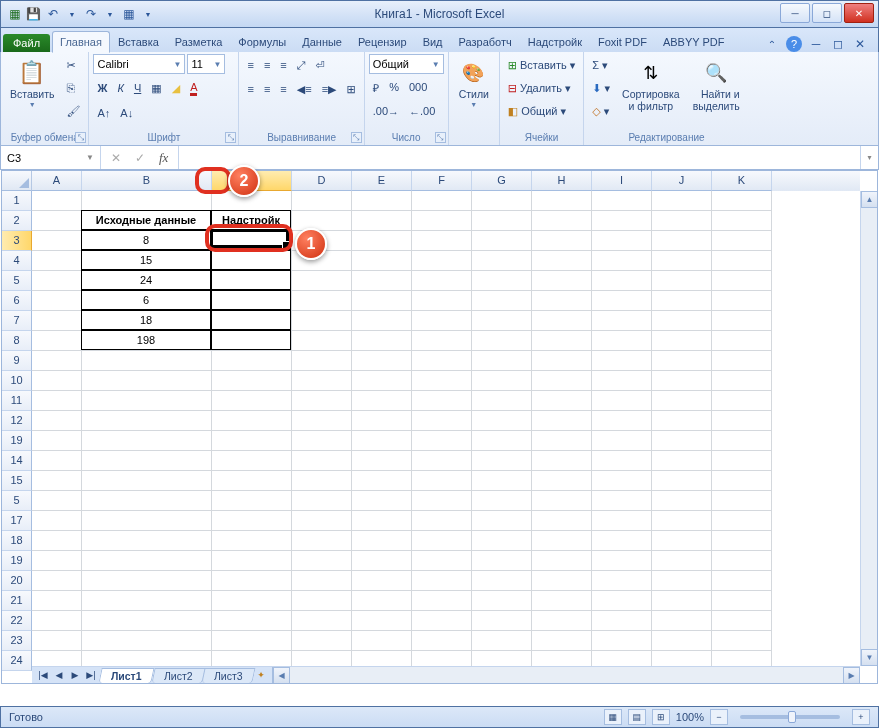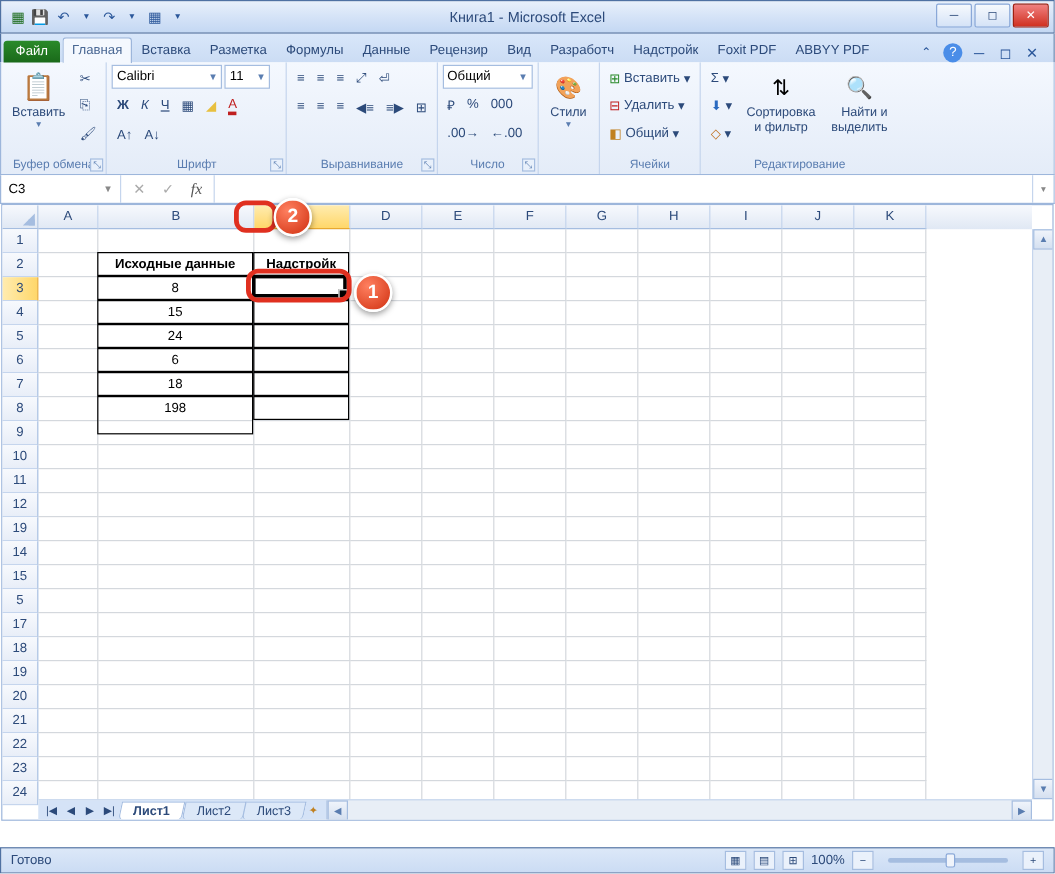--- a/index.html
+++ b/index.html
@@ -612,21 +612,21 @@
       <div class="cell b-all num" style="left: 50px; top: 40px; width: 130px; height: 20px;">8</div>
       <div class="cell b-all " style="left: 180px; top: 40px; width: 80px; height: 20px;"></div>
       <div class="cell b-all num" style="left: 50px; top: 60px; width: 130px; height: 20px;">15</div>
       <div class="cell b-all " style="left: 180px; top: 60px; width: 80px; height: 20px;"></div>
       <div class="cell b-all num" style="left: 50px; top: 80px; width: 130px; height: 20px;">24</div>
       <div class="cell b-all " style="left: 180px; top: 80px; width: 80px; height: 20px;"></div>
       <div class="cell b-all num" style="left: 50px; top: 100px; width: 130px; height: 20px;">6</div>
       <div class="cell b-all " style="left: 180px; top: 100px; width: 80px; height: 20px;"></div>
       <div class="cell b-all num" style="left: 50px; top: 120px; width: 130px; height: 20px;">18</div>
       <div class="cell b-all " style="left: 180px; top: 120px; width: 80px; height: 20px;"></div>
-      <div class="cell b-all num" style="left: 50px; top: 140px; width: 130px; height: 32px;">198</div>
+      <div class="cell b-all num" style="left: 50px; top: 140px; width: 130px; height: 20px;">198</div>
       <div class="cell b-all " style="left: 180px; top: 140px; width: 80px; height: 20px;"></div>
       <div class="active-cell" style="left: 178px; top: 38px; width: 79px; height: 19px;"></div>
     </div>
   <div class="vscroll">
     <div class="scroll-btn">▲</div>
     <div class="scroll-btn" style="position:absolute;bottom:0;">▼</div>
   </div>
   <div class="hscroll">
     <div class="sheet-tabs">
       <span class="nav-btn">|◀</span>

